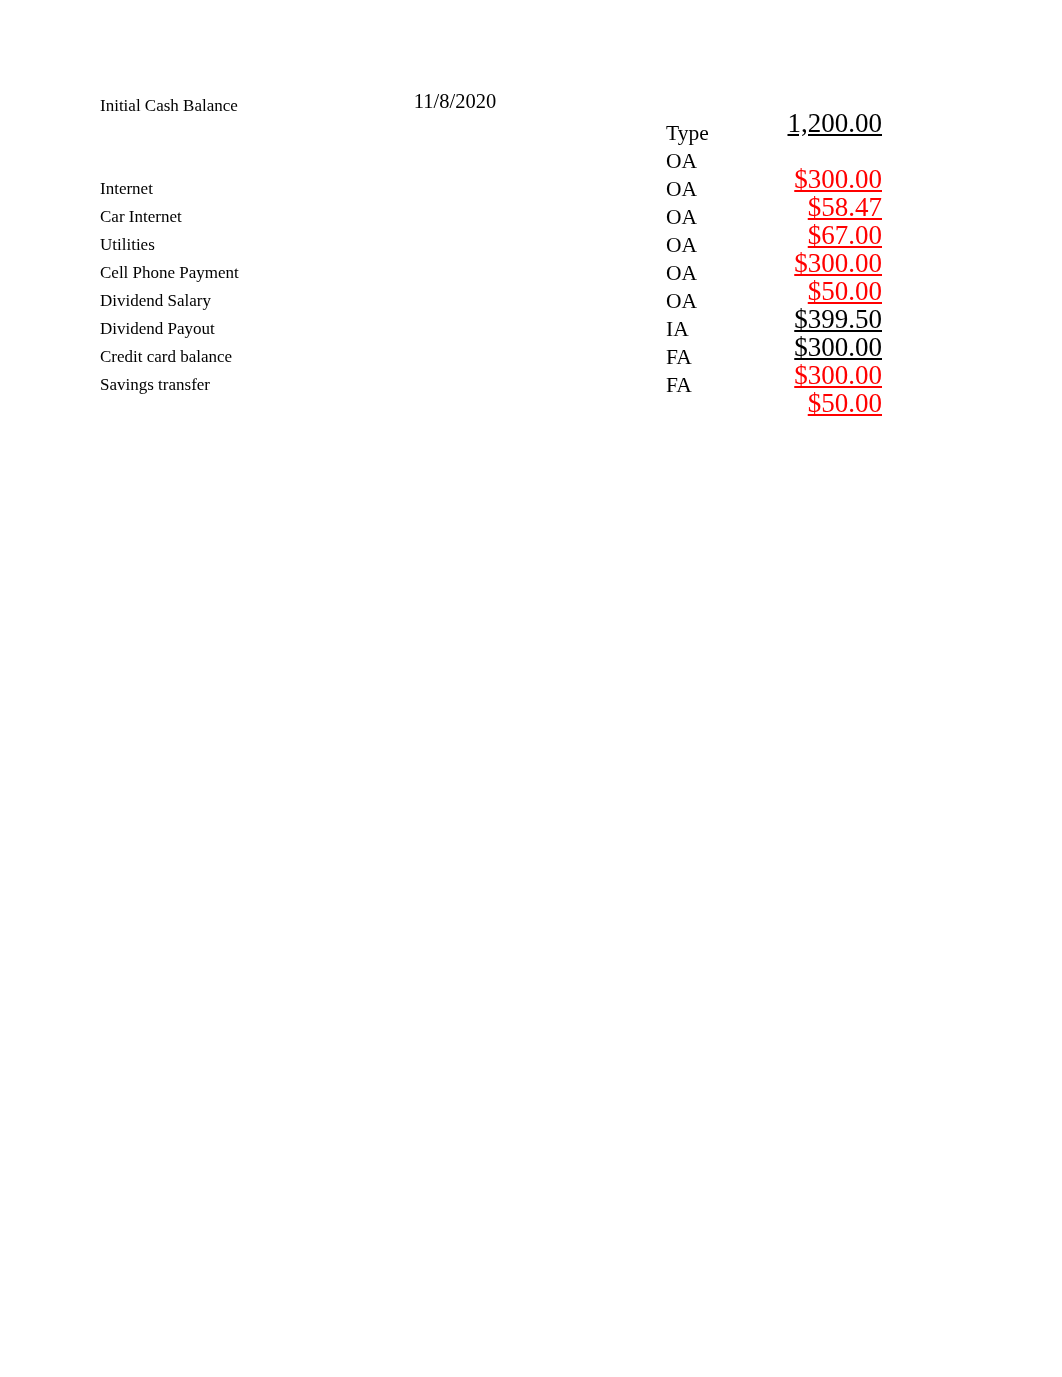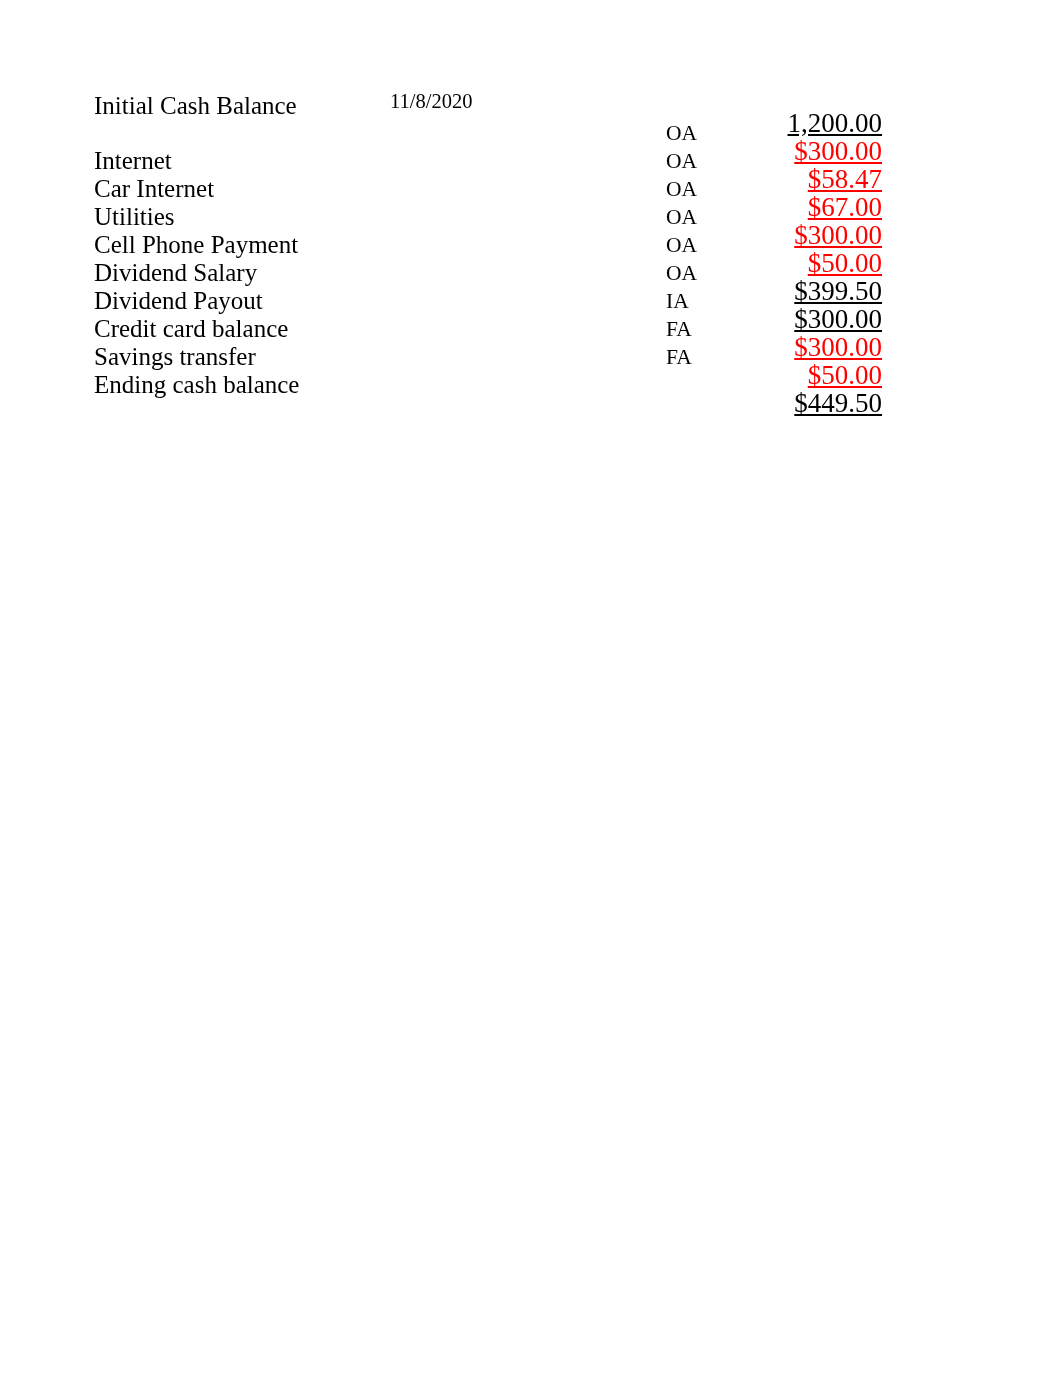--- a/index.html
+++ b/index.html
@@ -43,32 +43,33 @@
     height: 27px;
     line-height: 27px;
   }
   .row.type-row {
     height: 28px;
     line-height: 28px;
   }
 
   .c-label {
     position: absolute;
-    left: 4px;
+    left: 10px;
     top: 0;
-    font-size: 25px;
+    font-size: 17px;
     text-align: left;
   }
 
   .c-date {
     position: absolute;
     left: 300px;
     top: -4px;
     width: 130px;
     font-size: 20.5px;
+    text-align: center;
   }
 
   .c-type {
     position: absolute;
     left: 576px;
     top: 0;
     font-size: 21.5px;
     text-align: left;
   }
 
@@ -90,20 +91,23 @@
 
 <div class="sheet">
   <div class="ledger">
 
     <div class="row header-row">
       <span class="c-label">Initial Cash Balance</span>
       <span class="c-date">11/8/2020</span>
       <span class="c-amount pos">1,200.00</span>
     </div>
 
+    <div class="row type-row">
+      <span class="c-type">Type</span>
+    </div>
 
     <div id="rows-container">
         <div class="row">
           <span class="c-type">OA</span>
           <span class="c-amount neg">$300.00</span>
         </div>
         <div class="row">
           <span class="c-label">Internet</span>
           <span class="c-type">OA</span>
           <span class="c-amount neg">$58.47</span>
@@ -138,20 +142,15 @@
           <span class="c-type">FA</span>
           <span class="c-amount neg">$300.00</span>
         </div>
         <div class="row">
           <span class="c-label">Savings transfer</span>
           <span class="c-type">FA</span>
           <span class="c-amount neg">$50.00</span>
         </div>
       </div>
 
-    <div class="row">
-      <span class="c-label">Ending cash balance</span>
-      <span class="c-type"></span>
-      <span class="c-amount pos">$449.50</span>
-    </div>
 
   </div>
 </div>
 
 </body></html>

